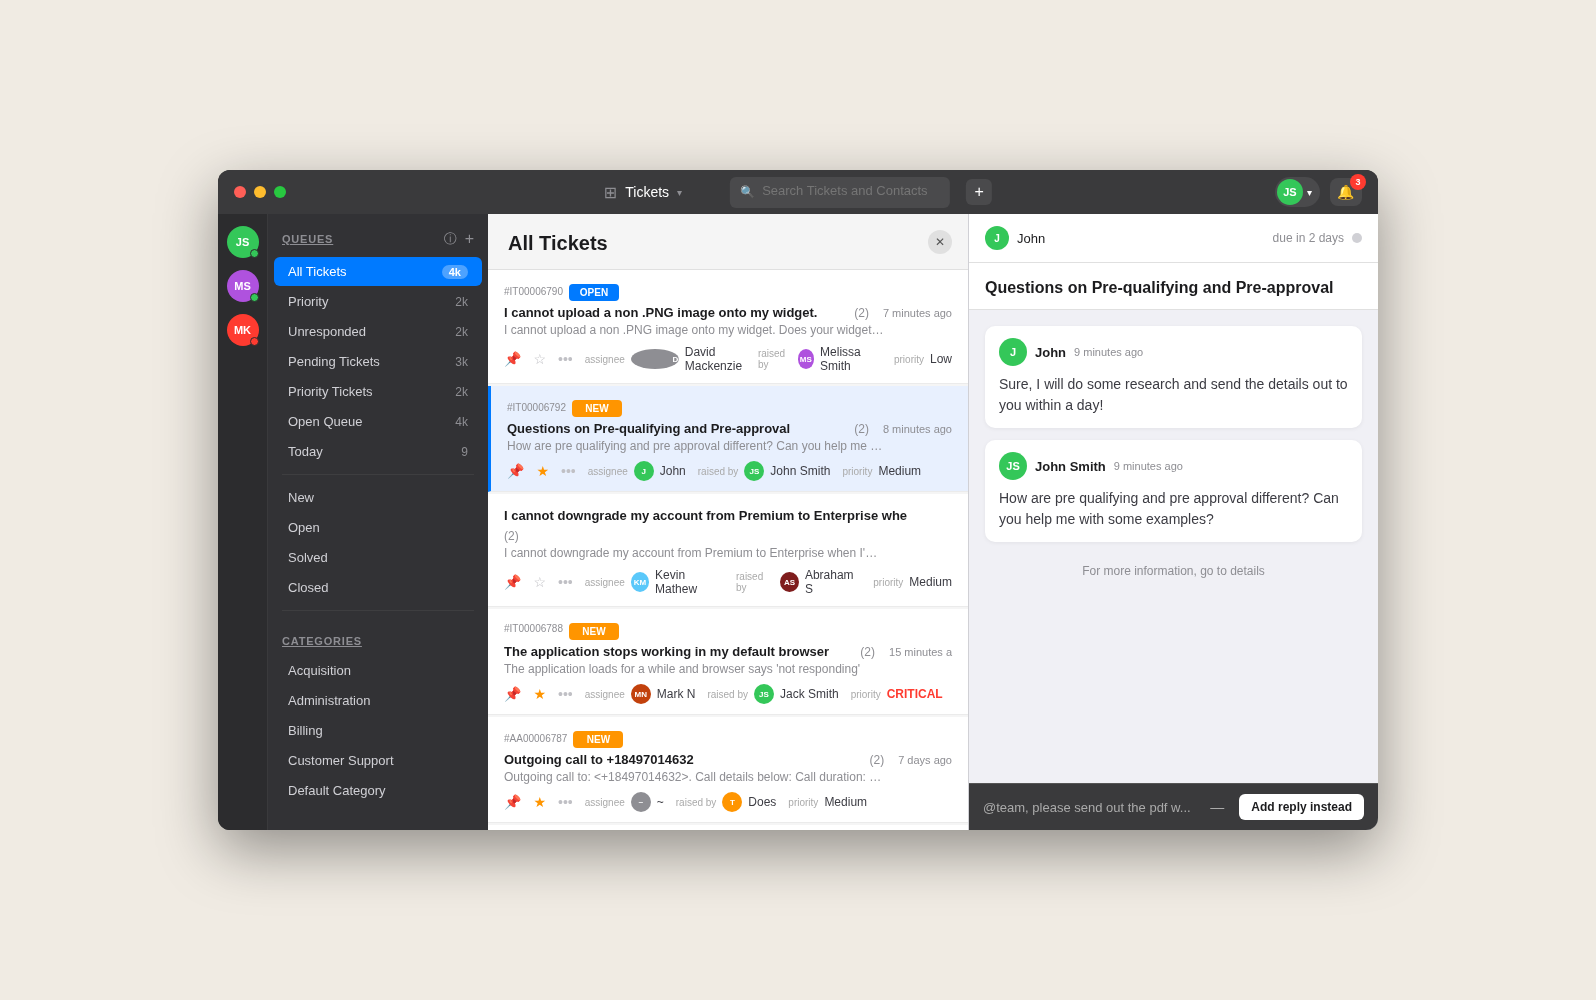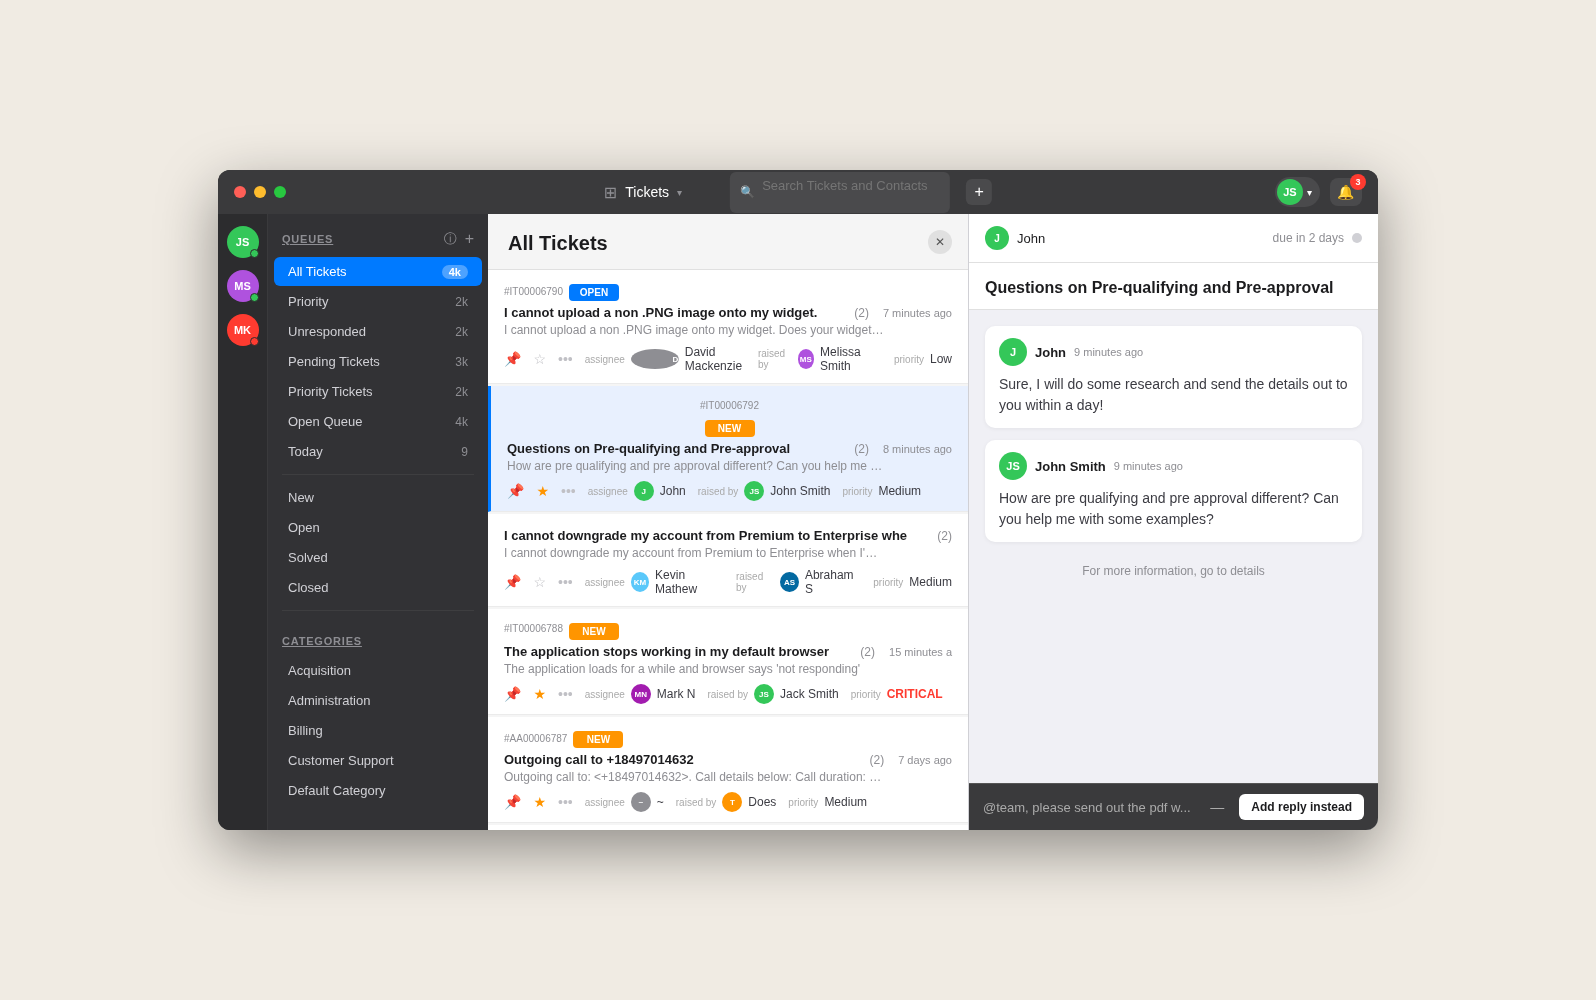--- a/index.html
+++ b/index.html
@@ -62,21 +62,21 @@
     }
     .titlebar-chevron {
       color: #8e8e93;
       font-size: 10px;
     }
     .titlebar-search {
       background: #4a4a4c;
       border: none;
       border-radius: 6px;
       color: #aaa;
-      padding: 6px 12px 20px 32px;
+      padding: 6px 12px 10px 32px;
       font-size: 13px;
       width: 220px;
       outline: none;
     }
     .search-container {
       position: relative;
       margin-left: 40px;
     }
     .search-icon-sm {
       position: absolute;
@@ -686,21 +686,21 @@
               <span class="meta-value">Melissa Smith</span>
             </div>
             <div class="ticket-meta-item">
               <span class="meta-label">priority</span>
               <span class="meta-value">Low</span>
             </div>
           </div>
         </div>
 
         <div class="ticket-card selected">
-          <div style="display:flex;align-items:center;gap:6px;margin-bottom:4px;flex-direction:column;">
+          <div style="display:flex;align-items:center;gap:6px;margin-bottom:4px;">
             <span class="ticket-id">#IT00006792</span>
             <span class="ticket-status-badge badge-new">NEW</span>
           </div>
           <div class="ticket-card-top">
             <div style="flex:1;">
               <div style="display:flex;align-items:baseline;gap:6px;">
                 <span class="ticket-subject">Questions on Pre-qualifying and Pre-approval</span>
                 <span style="color:#8e8e93;font-size:12px;">(2)</span>
                 <span class="ticket-time">8 minutes ago</span>
               </div>
@@ -724,39 +724,39 @@
             <div class="ticket-meta-item">
               <span class="meta-label">priority</span>
               <span class="meta-value">Medium</span>
             </div>
           </div>
         </div>
 
         <div class="ticket-card">
           <div class="ticket-card-top">
             <div style="flex:1;">
-              <div style="display:flex;align-items:baseline;gap:6px;">
+              <div style="display:flex;align-items:baseline;gap:6px;flex-direction:column;">
                 <span class="ticket-subject">I cannot downgrade my account from Premium to Enterprise whe</span>
                 <span style="color:#8e8e93;font-size:12px;">(2)</span>
               </div>
               <div class="ticket-preview">I cannot downgrade my account from Premium to Enterprise when I'm still un</div>
             </div>
           </div>
           <div style="display:flex;align-items:center;gap:12px;margin-top:8px;">
             <button class="ticket-action-btn">📌</button>
             <button class="ticket-action-btn">☆</button>
             <button class="ticket-action-btn">•••</button>
             <div class="ticket-meta-item">
               <span class="meta-label">assignee</span>
               <div class="meta-avatar" style="background:#5ac8fa;">KM</div>
               <span class="meta-value">Kevin Mathew</span>
             </div>
             <div class="ticket-meta-item">
               <span class="meta-label">raised by</span>
-              <div class="meta-avatar" style="background:#0369a1;">AS</div>
+              <div class="meta-avatar" style="background:#7f1d1d;">AS</div>
               <span class="meta-value">Abraham S</span>
             </div>
             <div class="ticket-meta-item">
               <span class="meta-label">priority</span>
               <span class="meta-value">Medium</span>
             </div>
           </div>
         </div>
 
         <div class="ticket-card">
@@ -773,21 +773,21 @@
               </div>
               <div class="ticket-preview">The application loads for a while and browser says 'not responding'</div>
             </div>
           </div>
           <div style="display:flex;align-items:center;gap:12px;margin-top:8px;">
             <button class="ticket-action-btn">📌</button>
             <button class="ticket-action-btn starred">★</button>
             <button class="ticket-action-btn">•••</button>
             <div class="ticket-meta-item">
               <span class="meta-label">assignee</span>
-              <div class="meta-avatar" style="background:#a21caf;text-align:center;">MN</div>
+              <div class="meta-avatar" style="background:#c2410c;text-align:center;">MN</div>
               <span class="meta-value">Mark N</span>
             </div>
             <div class="ticket-meta-item">
               <span class="meta-label">raised by</span>
               <div class="meta-avatar" style="background:#34c759;">JS</div>
               <span class="meta-value">Jack Smith</span>
             </div>
             <div class="ticket-meta-item">
               <span class="meta-label">priority</span>
               <span class="meta-value critical">CRITICAL</span>

